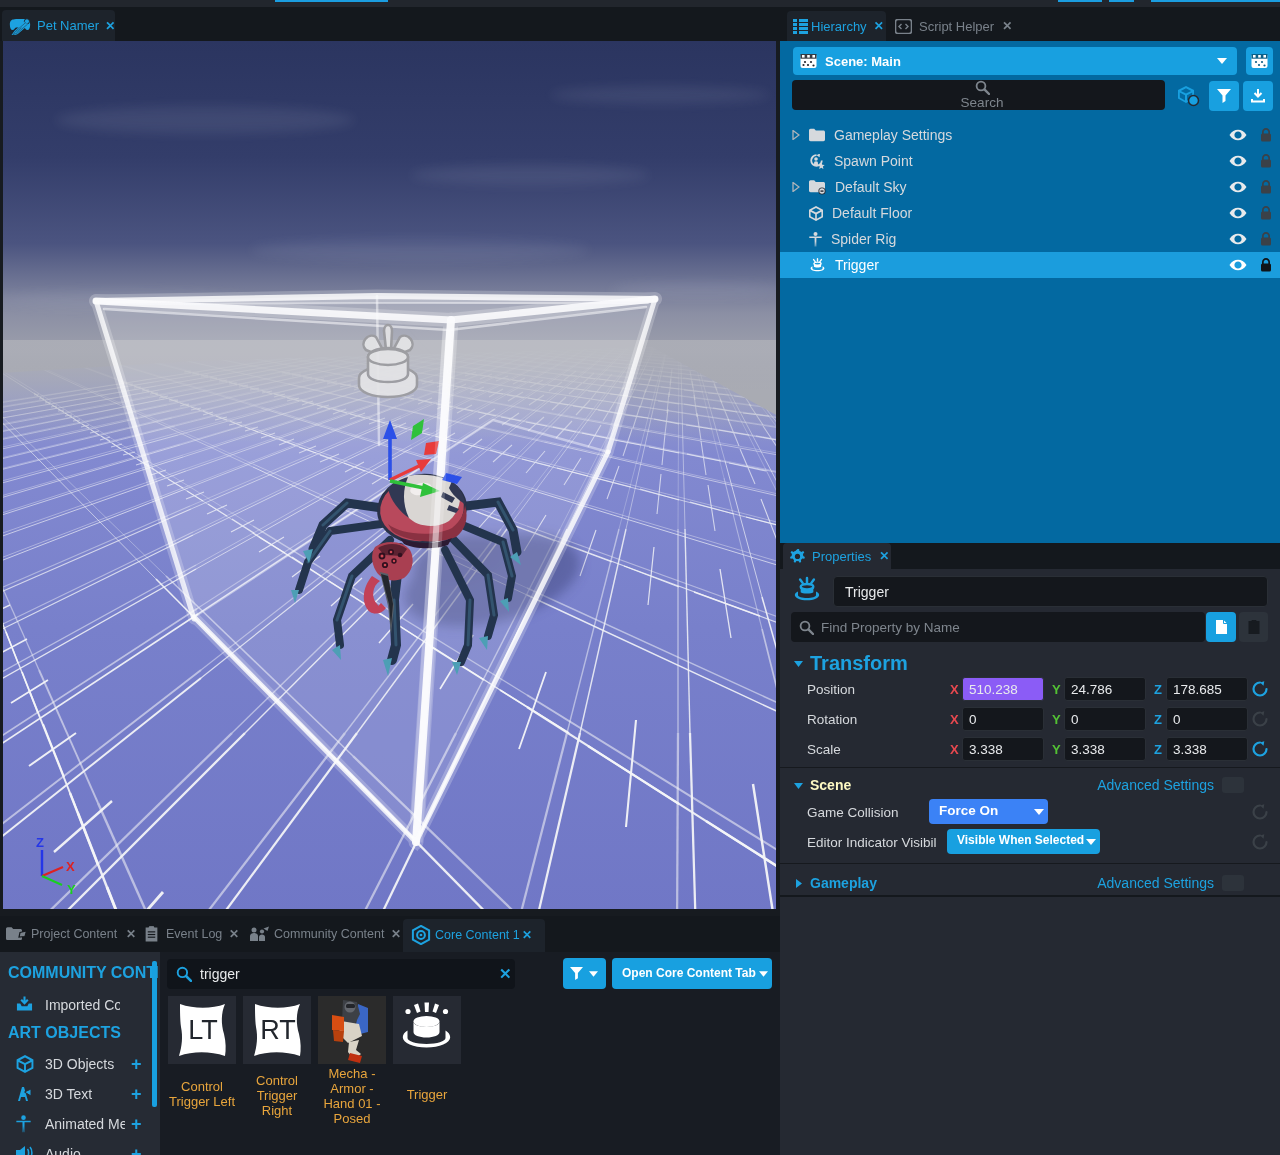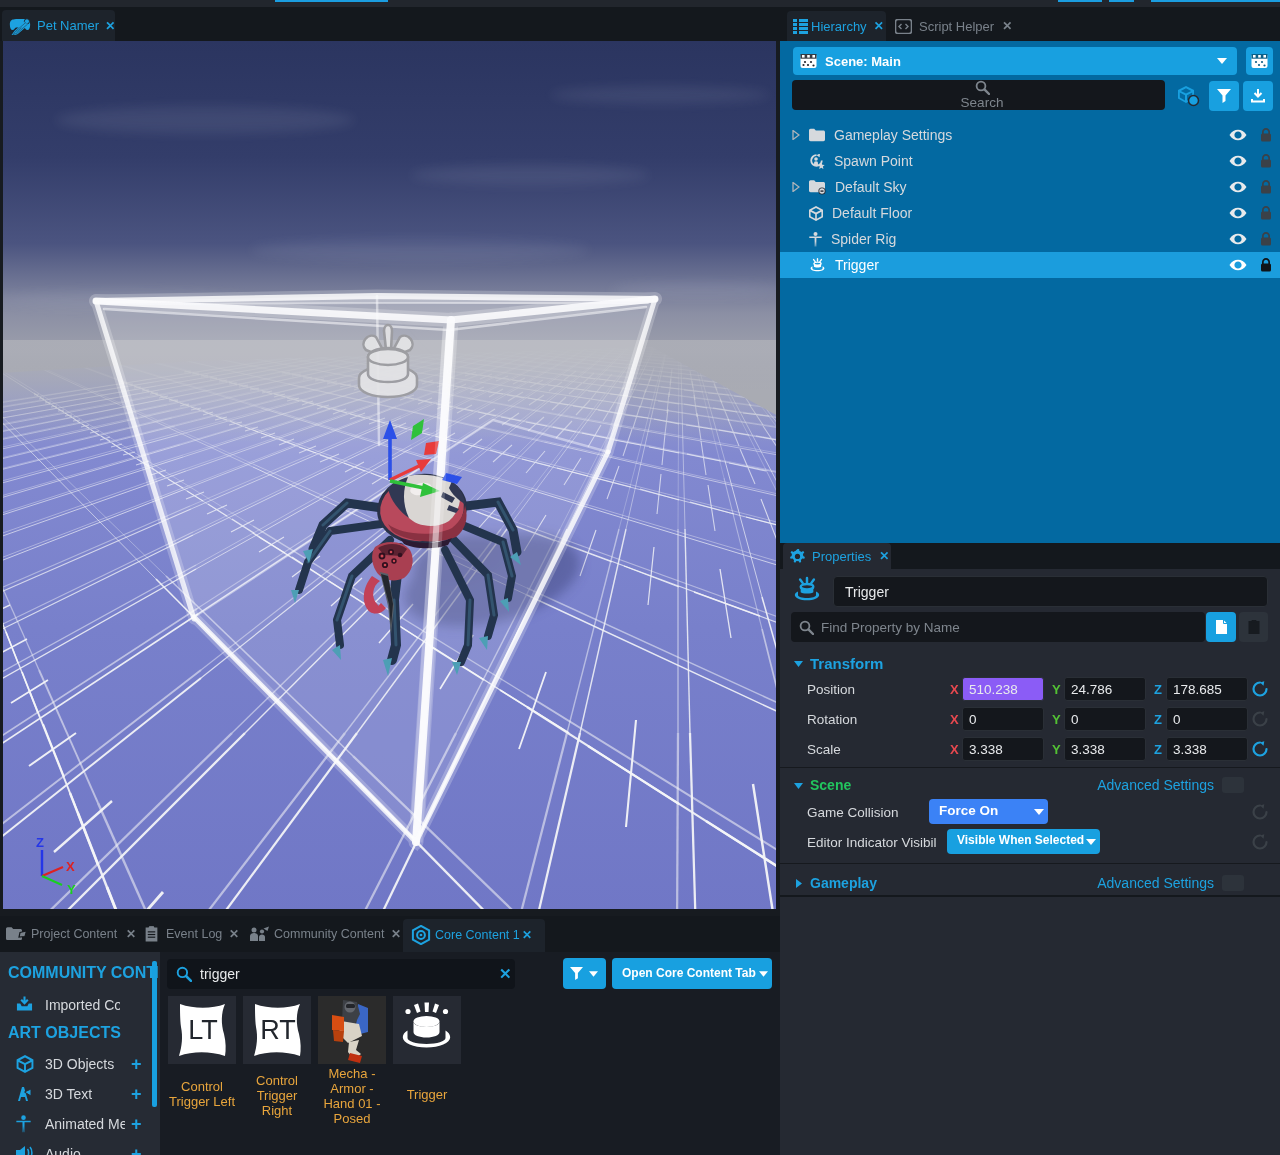--- a/index.html
+++ b/index.html
@@ -1276,21 +1276,21 @@
 <div class="abs" style="left:459px;top:69px;width:29px;height:30px;background:#2d333b;border-radius:4px;display:flex;align-items:center;justify-content:center;">
 <svg width="12" height="14" viewBox="0 0 12 14">
         <path d="M4 0 L8 0 L8 1 L11.5 1 L11.5 14 L0.5 14 L0.5 1 L4 1 Z" fill="#171b20"></path>
         <rect x="3.5" y="0" width="5" height="2.5" rx="0.8" fill="#171b20"></rect>
       </svg>
     </div>
 <div class="abs" style="left:0;top:109px;width:500px;height:22px;display:flex;align-items:center;">
       <svg width="9" height="9" viewBox="0 0 9 9" style="margin-left:14px;">
         <path d="M0 2 L9 2 L4.5 8 Z" fill="#1da2e0"></path>
       </svg>
-      <span style="color:#1da2e0;font-size:15px;font-weight:bold;margin-left:7px;">Transform</span>
+      <span style="color:#1da2e0;font-size:20px;font-weight:bold;margin-left:7px;">Transform</span>
     </div>
 <div class="abs" style="left:27px;top:134px;height:24px;display:flex;align-items:center;">
       <span style="color:#d6d9dd;font-size:13.5px;">Position</span>
     </div>
     <div class="abs" style="left:170px;top:134px;height:24px;display:flex;align-items:center;">
       <span style="color:#e8484f;font-size:13px;font-weight:bold;">X</span>
     </div>
     <div class="abs" style="left:182px;top:134px;width:82px;height:24px;background:#8b5cf6;border:1px solid #2a2f36;border-radius:3px;display:flex;align-items:center;">
       <span style="color:#e8eaec;font-size:13.5px;margin-left:6px;">510.238</span>
     </div>
@@ -1358,21 +1358,21 @@
     </div>
     <svg width="16" height="16" viewBox="0 0 16 16" class="abs" style="left:472px;top:198px;">
       <path d="M8 1.5 A6.5 6.5 0 1 0 14.5 8" fill="none" stroke="#1da2e0" stroke-width="2.2" stroke-linecap="round"></path>
       <path d="M8 1.5 L12 -0.5 L12 4 Z" fill="#1da2e0" transform="rotate(10 8 1.5)"></path>
     </svg>
 <div class="abs" style="left:0;top:224px;width:500px;height:1px;background:#16191e;"></div>
 <div class="abs" style="left:0;top:231px;width:500px;height:22px;display:flex;align-items:center;">
       <svg width="9" height="9" viewBox="0 0 9 9" style="margin-left:14px;">
         <path d="M0 2 L9 2 L4.5 8 Z" fill="#1da2e0"></path>
       </svg>
-      <span style="color:#22c55e;font-size:14px;font-weight:bold;margin-left:7px;">Scene</span>
+      <span style="color:#fef9c3;font-size:14px;font-weight:bold;margin-left:7px;">Scene</span>
       <span style="color:#1da2e0;font-size:14px;margin-left:auto;">Advanced Settings</span>
       <span style="width:22px;height:16px;background:#2d333b;border-radius:3px;margin-left:8px;margin-right:36px;"></span>
     </div>
 <div class="abs" style="left:27px;top:256px;height:26px;display:flex;align-items:center;">
       <span style="color:#d6d9dd;font-size:13.5px;">Game Collision</span>
     </div>
 <div class="abs" style="left:149px;top:256px;width:119px;height:25px;background:#3b82f6;border-radius:4px;">
       <span class="abs" style="left:10px;top:4px;color:#fff;font-size:13.5px;font-weight:bold;white-space:nowrap;">Force On</span>
       <svg width="10" height="6" viewBox="0 0 10 6" class="abs" style="right:4px;top:10px;">
         <path d="M0 0 L10 0 L5 6 Z" fill="#fff"></path>

